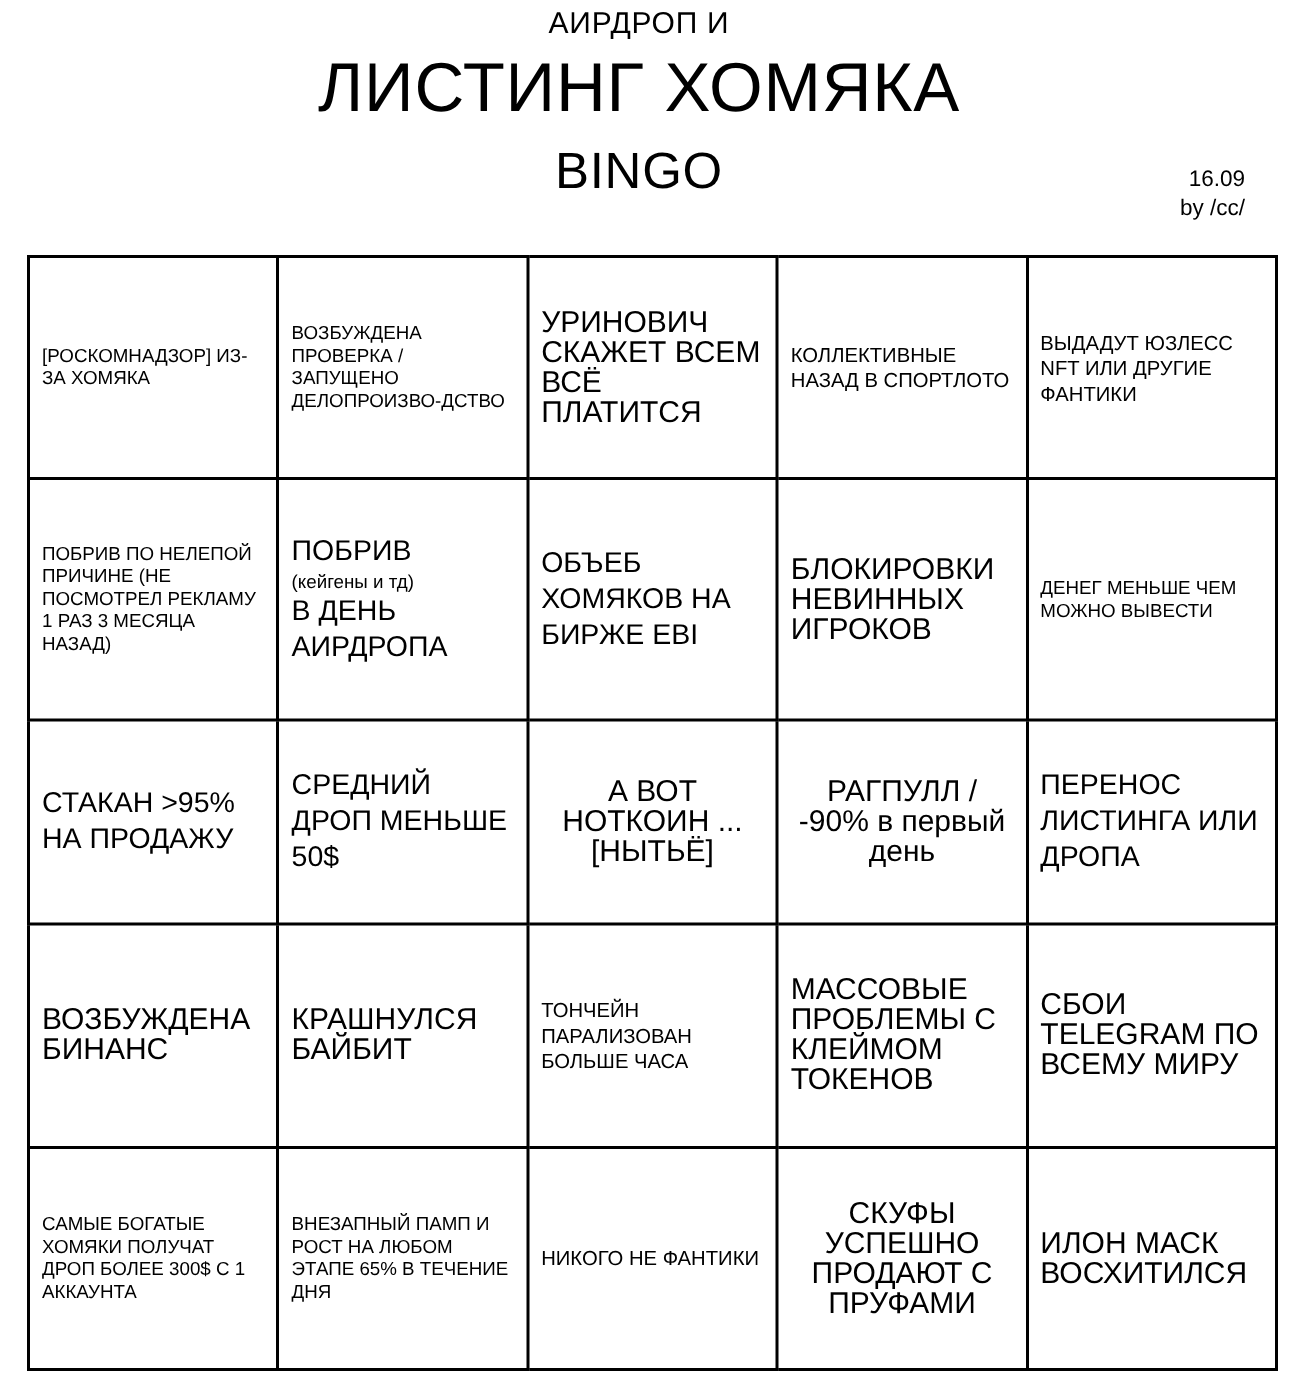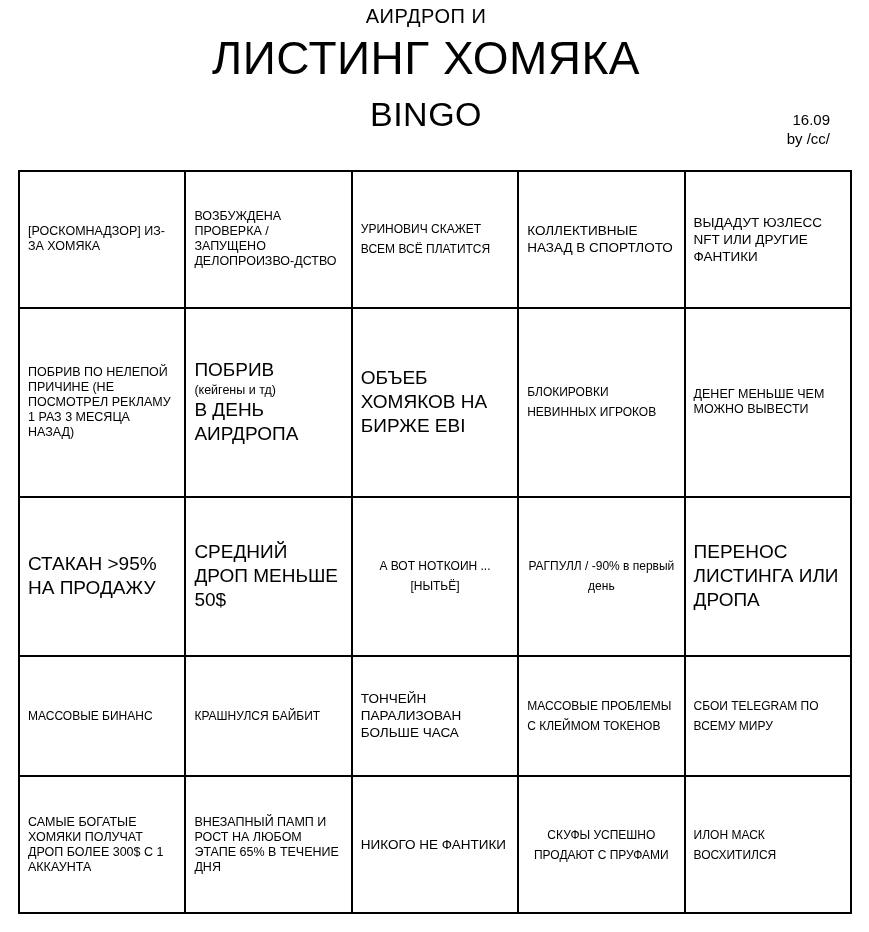--- a/index.html
+++ b/index.html
@@ -70,21 +70,21 @@
     padding: 6px 8px;
     text-align: left;
     overflow: hidden;
   }
   .cell {
     display: block;
   }
   
   .s-xs { font-size: 12.5px; line-height: 15px; }
   .s-sm { font-size: 13.5px; line-height: 17px; }
-  .s-md { font-size: 12px;   line-height: 20px; }
+  .s-md { font-size: 20px;   line-height: 20px; }
   .s-lg { font-size: 19px;   line-height: 24px; }
   .a-left   { text-align: left; }
   .a-center { text-align: center; }
   .sub      { font-size: 12.5px; line-height: 16px; }
 </style>
 </head>
 <body>
 
 <div class="page">
 
@@ -150,21 +150,21 @@
             </td>
             <td>
               <span class="cell s-md a-center">РАГПУЛЛ / -90% в первый день</span>
             </td>
             <td>
               <span class="cell s-lg a-left">ПЕРЕНОС ЛИСТИНГА ИЛИ ДРОПА</span>
             </td>
           </tr>
           <tr>
             <td>
-              <span class="cell s-md a-left">МАССОВЫЕ БИНАНС</span>
+              <span class="cell s-md a-left">ВОЗБУЖДЕНА БИНАНС</span>
             </td>
             <td>
               <span class="cell s-md a-left">КРАШНУЛСЯ БАЙБИТ</span>
             </td>
             <td>
               <span class="cell s-sm a-left">ТОНЧЕЙН ПАРАЛИЗОВАН БОЛЬШЕ ЧАСА</span>
             </td>
             <td>
               <span class="cell s-md a-left">МАССОВЫЕ ПРОБЛЕМЫ С КЛЕЙМОМ ТОКЕНОВ</span>
             </td>

